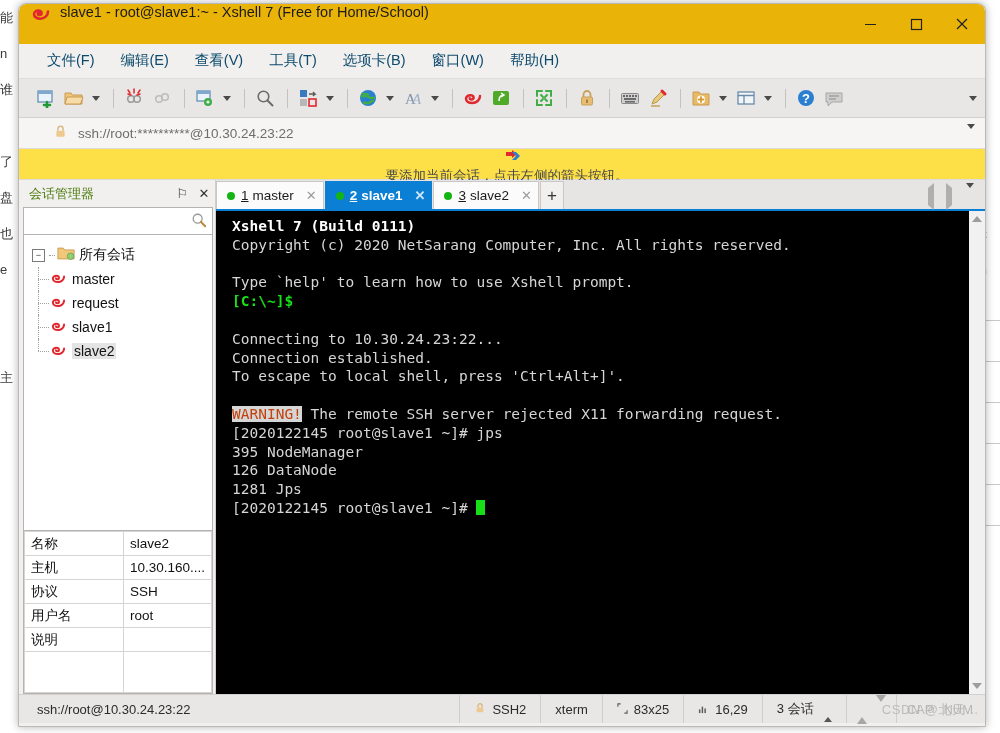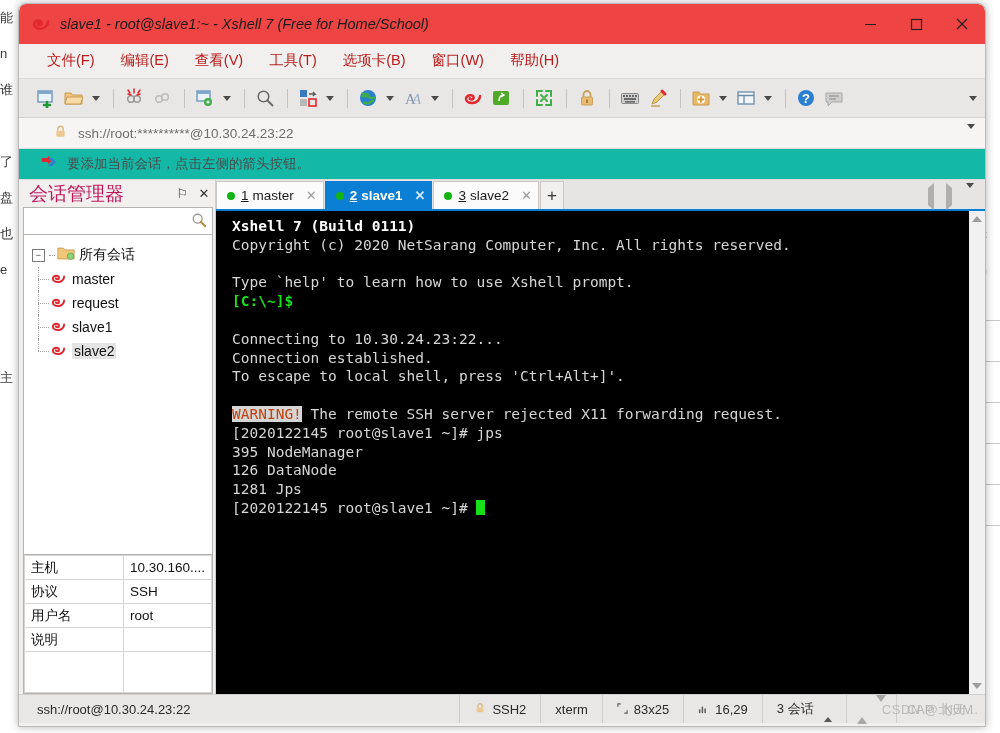--- a/index.html
+++ b/index.html
@@ -39,25 +39,24 @@
     width: 966px; height: 722px;
     background: #f1f0ee;
     border: 1px solid #b9b9b9;
     border-radius: 8px 8px 0 0;
     box-shadow: 0 0 8px rgba(0,0,0,0.30);
     overflow: hidden;
   }
   
   #titlebar {
     height: 40px;
-    background: #ef4444;
+    background: #eab308;
     border-radius: 7px 7px 0 0;
-    display: flex; align-items: center;
+    display: flex; align-items: flex-start;
     position: relative;
-    font-style: italic;
   }
   #title-icon { margin-left: 12px; width: 20px; height: 20px; flex: 0 0 auto; }
   #title-text {
     margin-left: 9px; font-size: 14.5px; color: #1b1b1b;
     white-space: nowrap;
   }
   .winbtn {
     width: 46px; height: 40px;
     display: flex; align-items: center; justify-content: center;
     color: #222;
@@ -67,21 +66,21 @@
 
   
   #menubar {
     height: 33px;
     display: flex; align-items: center;
     background: #f1f0ee;
     padding-left: 18px;
     border-bottom: 1px solid transparent;
   }
   .menu-item {
-    font-size: 14.5px; color: #b91c1c;
+    font-size: 14.5px; color: #0c4a6e;
     padding: 3px 10px; margin-right: 6px;
     white-space: nowrap;
   }
 
   
   #toolbar {
     height: 38px;
     background: #e8e7e5;
     display: flex; align-items: center;
     padding-left: 14px;
@@ -119,23 +118,24 @@
   }
   #addr-lock { margin-left: 22px; }
   #addr-text {
     margin-left: 10px; font-size: 13.5px; color: #6d6d6d;
     letter-spacing: 0px; white-space: nowrap;
   }
   #addr-caret { position: absolute; right: 10px; top: 11px; }
 
   
   #noticebar {
-    height: 30px; background: #14b8a6;
+    height: 30px; background: #fde047;
     display: flex; align-items: center;
     border-bottom: 1px solid #dcdbd9;
+    flex-direction: column;
   }
   #notice-icon { margin-left: 22px; }
   #notice-text { margin-left: 10px; font-size: 13.5px; color: #4a4a4a; white-space: nowrap; }
 
   
   #body-area {
     display: flex;
     height: 514px;
     background: #f1f0ee;
   }
@@ -145,21 +145,21 @@
     width: 196px; flex: 0 0 196px;
     display: flex; flex-direction: column;
     background: #f1f0ee;
     border-right: 1px solid #cfcecc;
     margin-left: 0px;
   }
   #sess-header {
     height: 27px; display: flex; align-items: center;
     padding-left: 10px; background: #f1f0ee;
   }
-  #sess-title { font-size: 19px; color: #be185d; flex: 1 1 auto; font-family: Liberation Serif, serif; }
+  #sess-title { font-size: 13px; color: #4d7c0f; flex: 1 1 auto; font-family: Liberation Serif, serif; }
   .sess-hbtn { width: 22px; text-align: center; color: #333; font-size: 13px; }
   #sess-search {
     height: 26px; margin: 0 2px 0 4px;
     background: #fff; border: 1px solid #b4b3b1;
     display: flex; align-items: center;
     position: relative;
   }
   #sess-search input {
     border: 0; outline: 0; width: 100%; height: 22px;
     font-size: 13px; padding-left: 4px; font-family: "Liberation Sans", sans-serif;
@@ -639,20 +639,24 @@
               <path d="M17 8c0 4-3.4 7-7.8 7C5.8 15 3 13.3 3 10.8c0-2.1 1.9-3.6 4.3-3.6 1.9 0 3.3 1 3.3 2.4 0 1.1-1 1.9-2.2 1.9-.9 0-1.6-.5-1.6-1.2" fill="none" stroke="#e0282e" stroke-width="2.5" stroke-linecap="round"></path>
             </svg>
           </span>
           <span class="lbl">slave2</span>
         </div>
       </div>
 
       <div id="sess-props">
         <table>
           <tbody>
+              <tr>
+            <td class="k">名称</td>
+            <td class="v">slave2</td>
+          </tr>
           <tr>
             <td class="k">主机</td>
             <td class="v">10.30.160....</td>
           </tr>
           <tr>
             <td class="k">协议</td>
             <td class="v">SSH</td>
           </tr>
           <tr>
             <td class="k">用户名</td>

